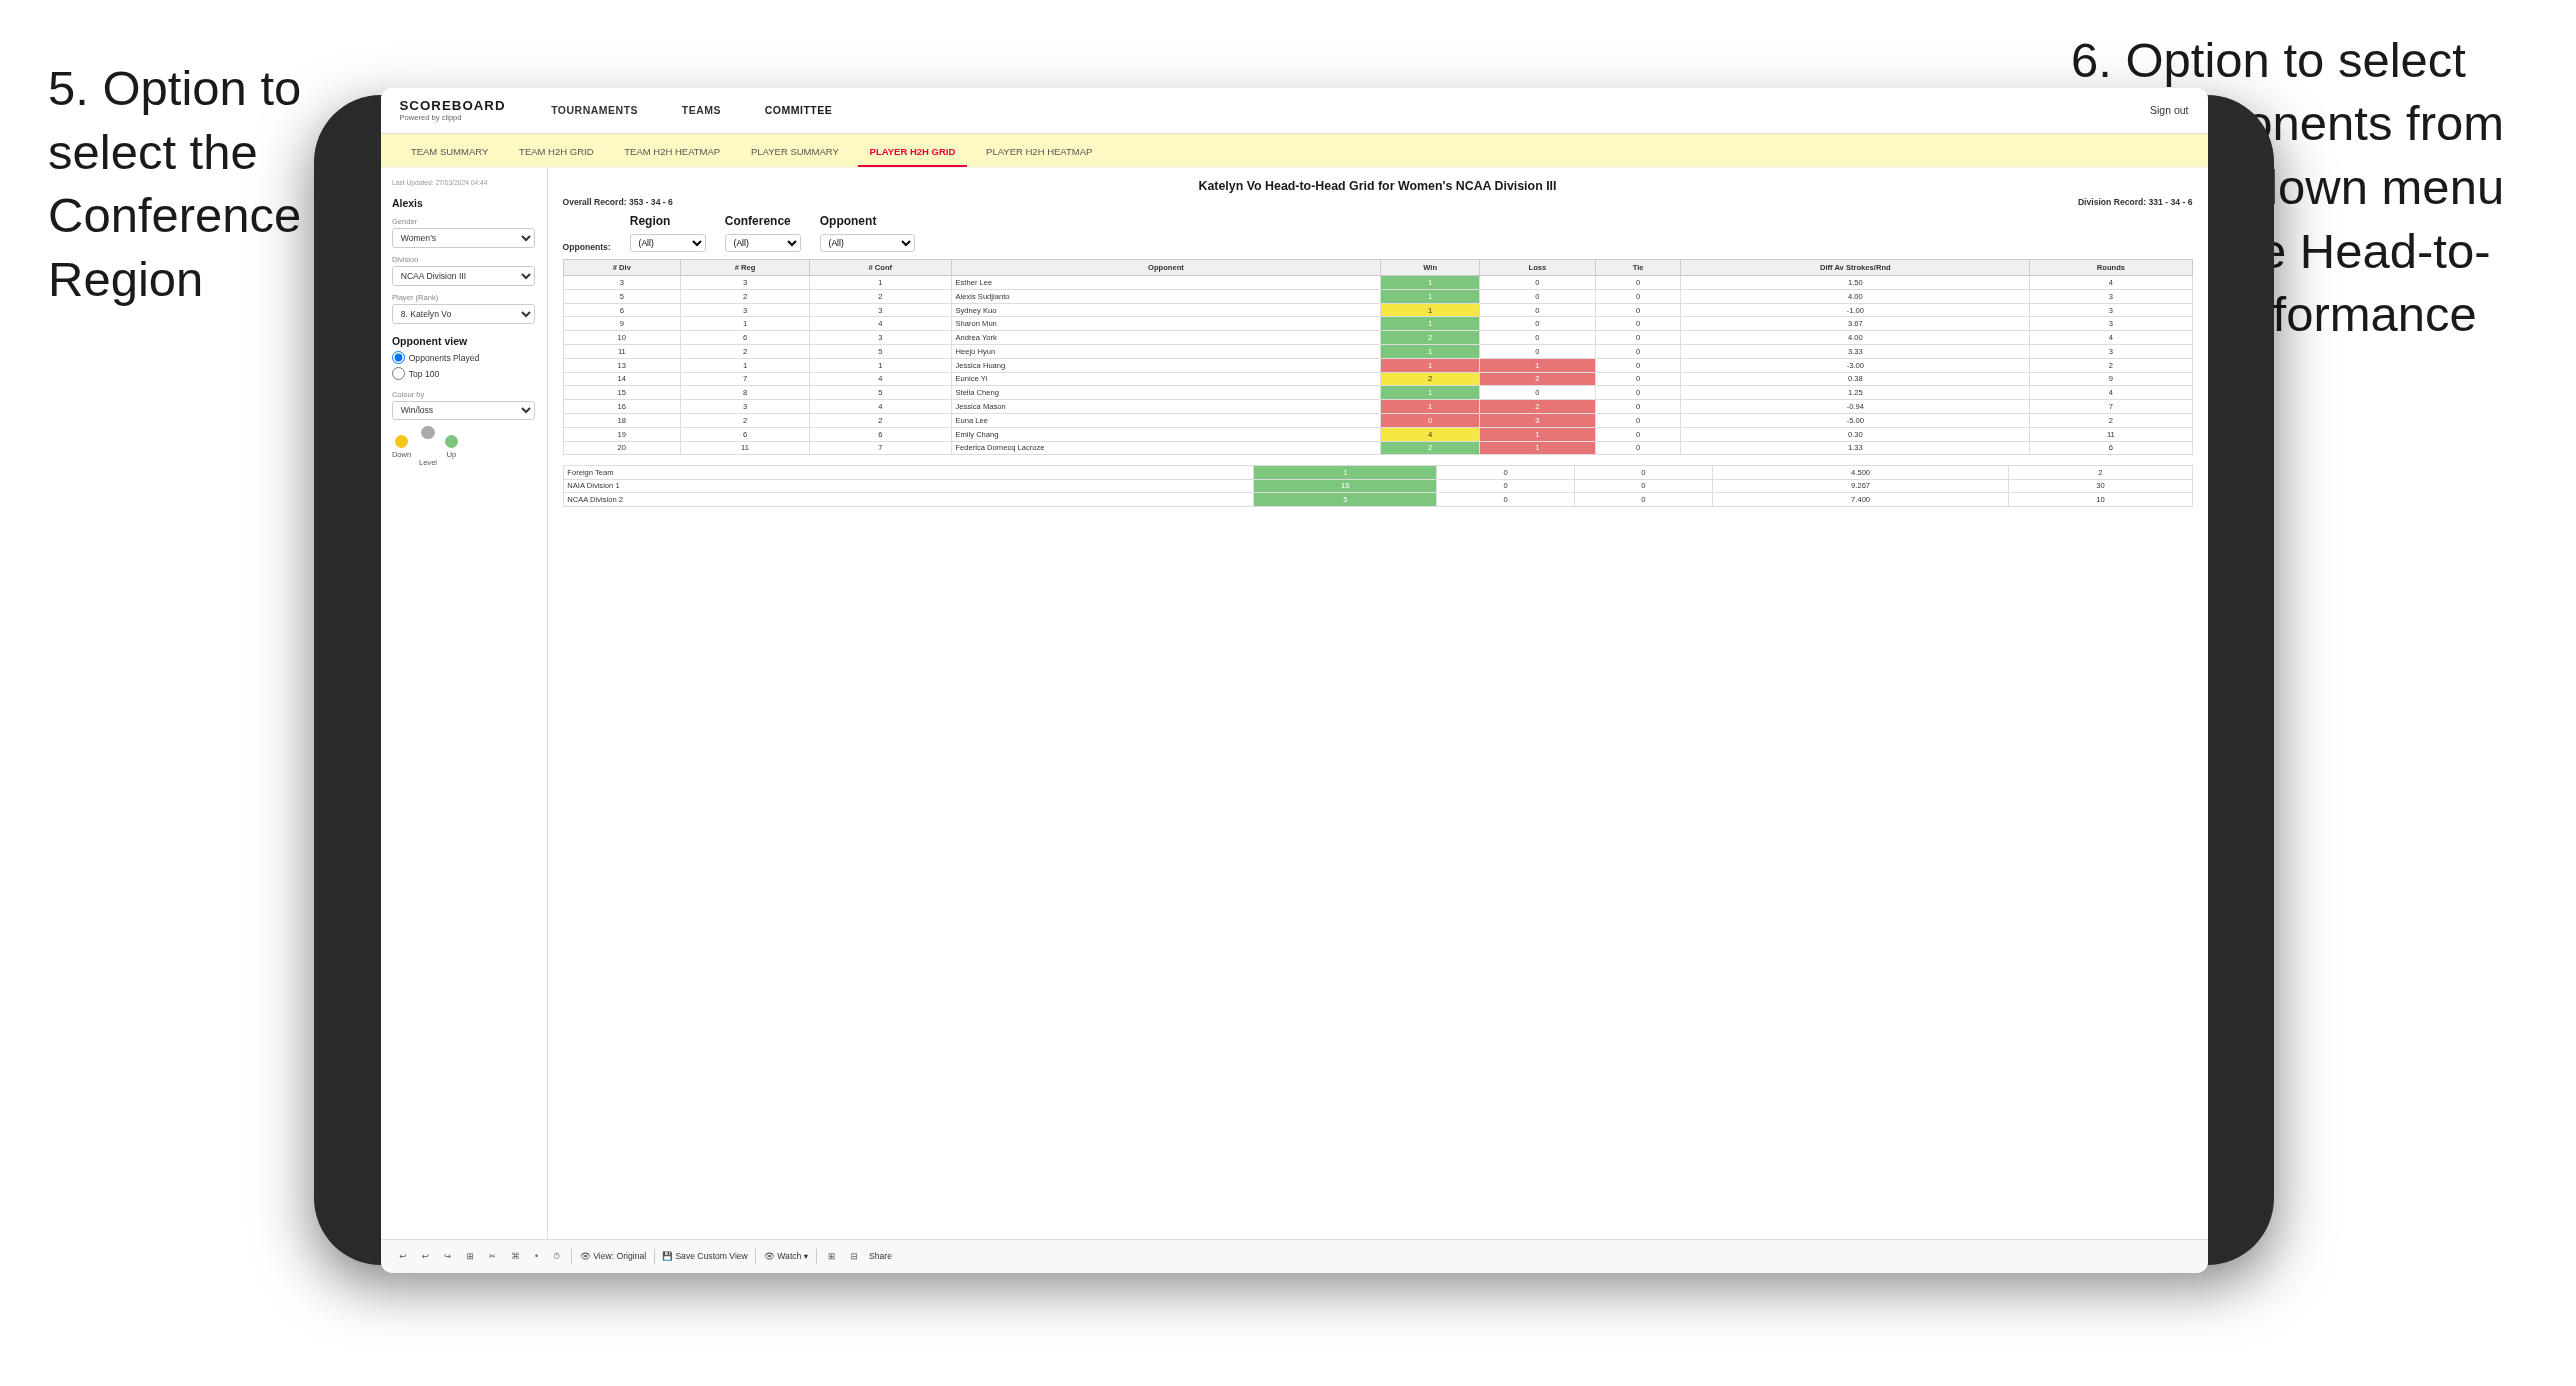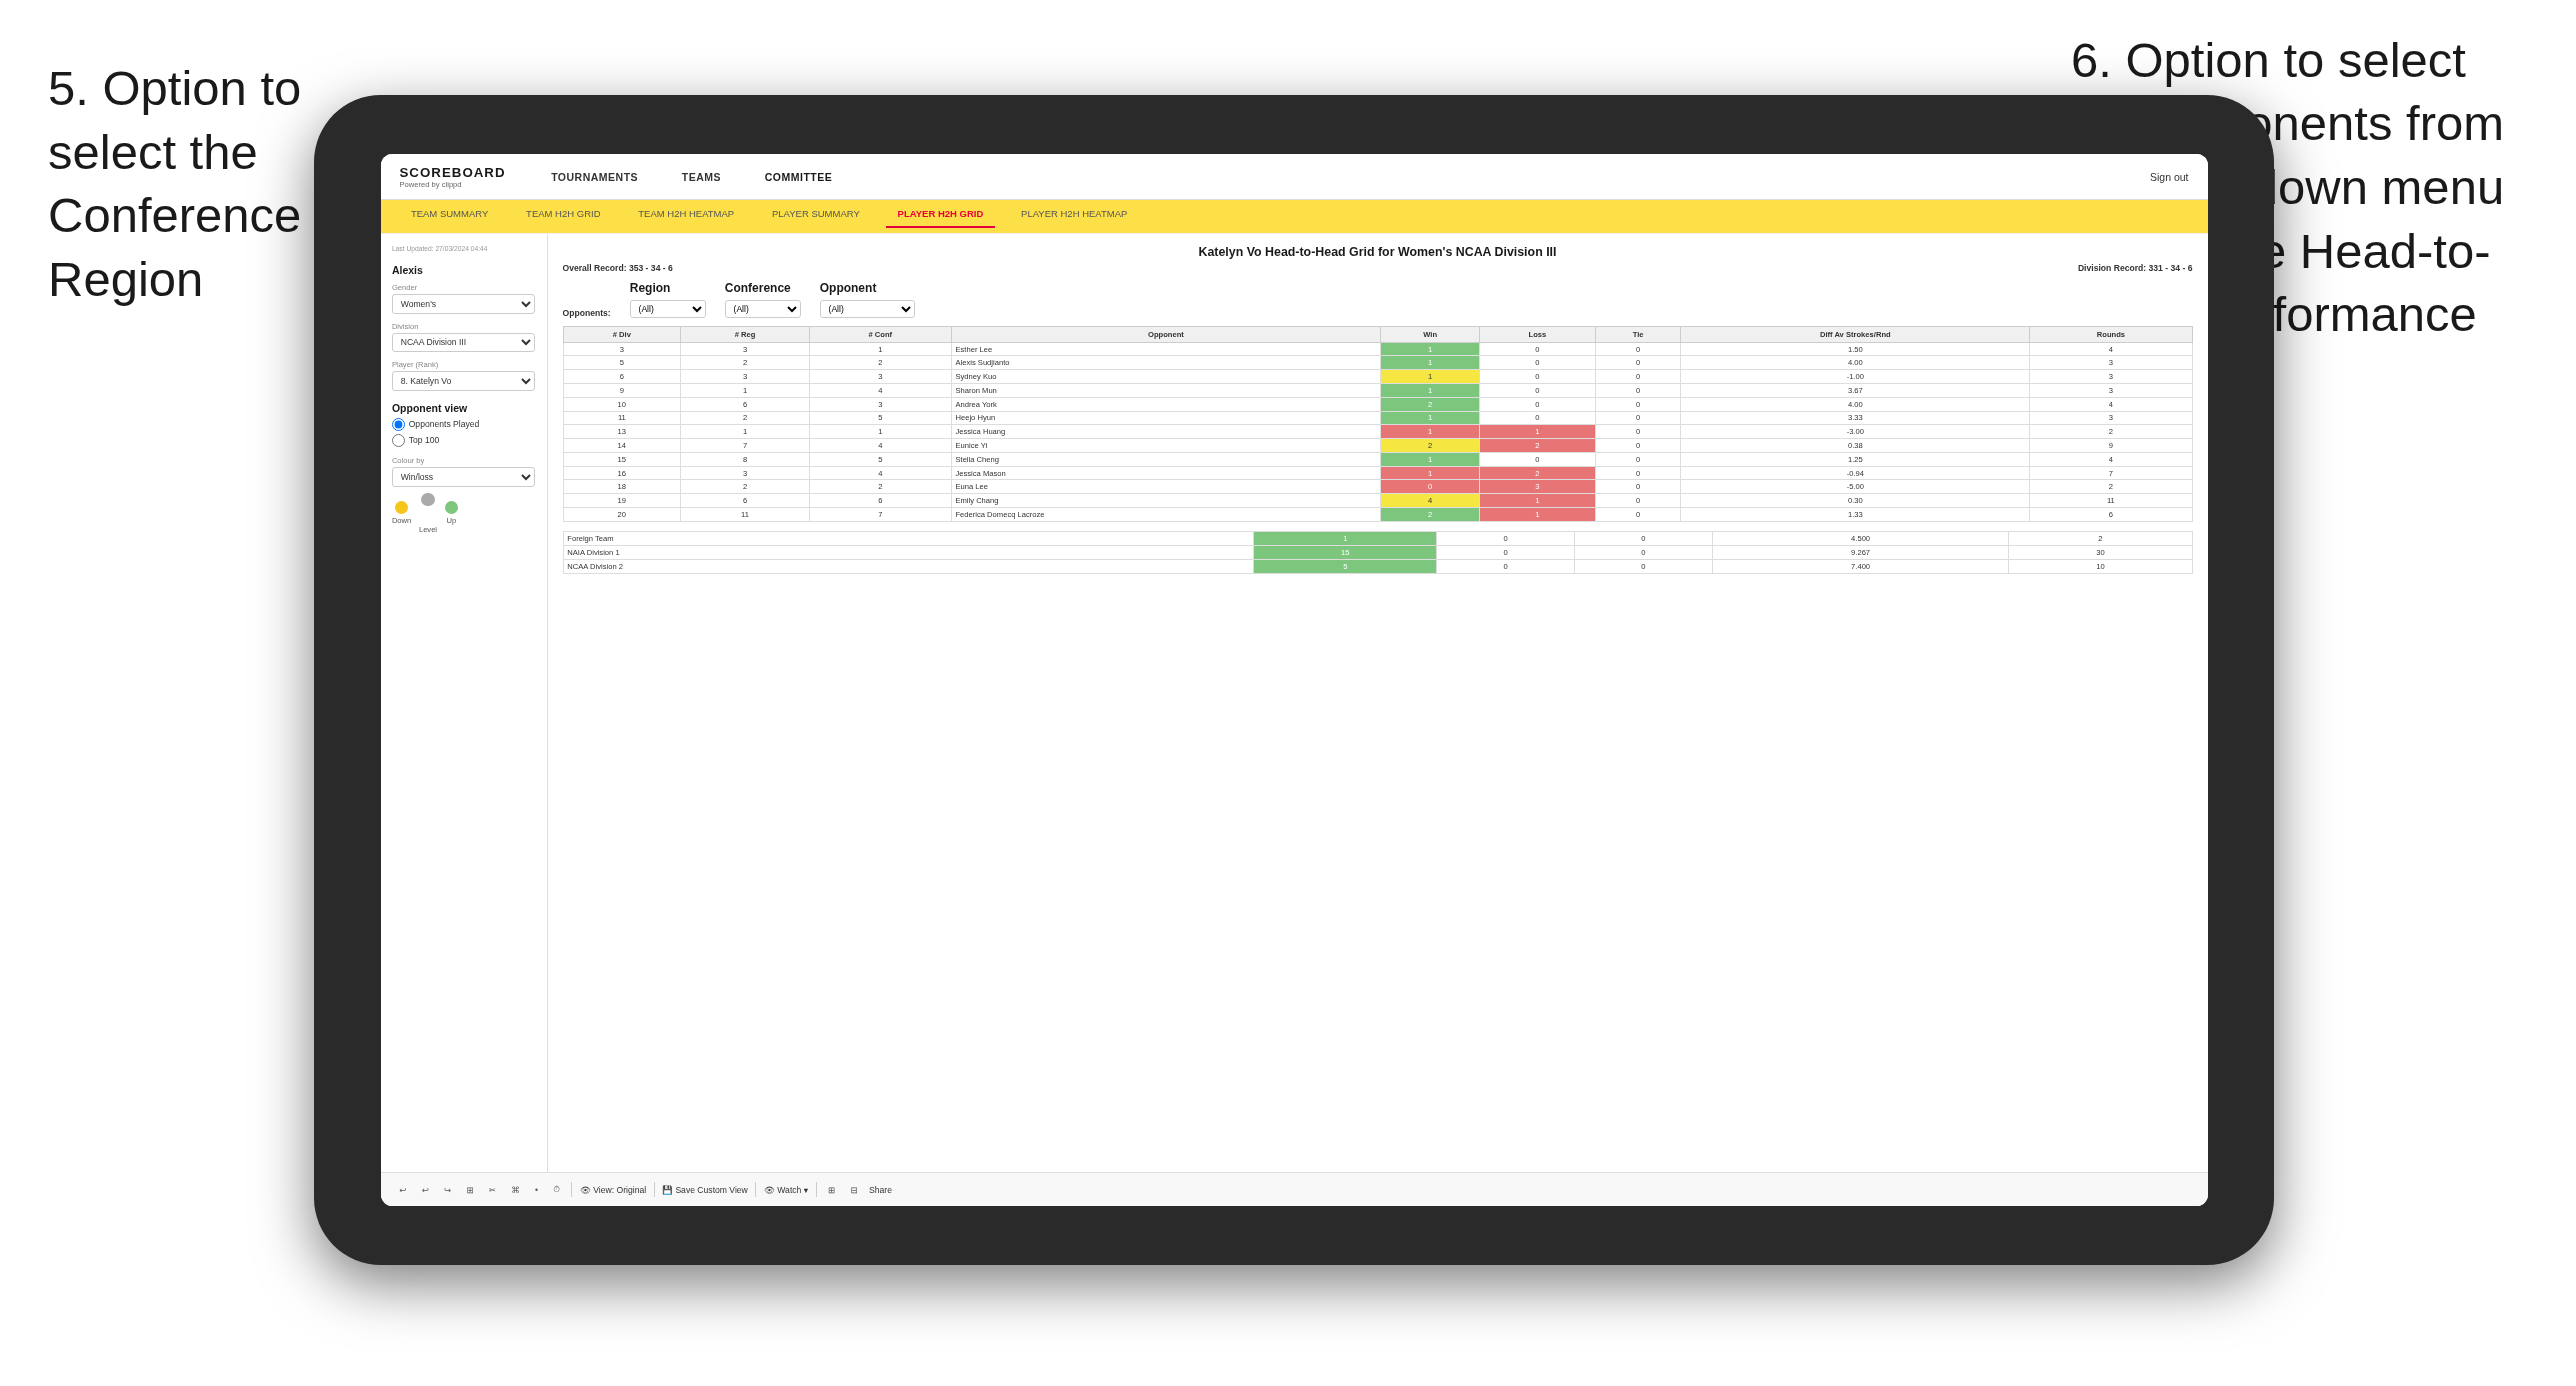--- a/index.html
+++ b/index.html
@@ -47,21 +47,21 @@
       background: #2a2a2a;
       border-radius: 67px;
       display: flex;
       align-items: center;
       justify-content: center;
       box-shadow: 0 19px 57px rgba(0,0,0,0.5);
     }
 
     .tablet-screen {
       width: 1827px;
-      height: 1052px;
+      height: 1185px;
       background: #f0f0f0;
       border-radius: 11.4px;
       overflow: hidden;
       display: flex;
       flex-direction: column;
     }
 
     
     .nav-bar {
       background: #ffffff;
@@ -106,27 +106,27 @@
 
     .nav-spacer { flex: 1; }
 
     .nav-sign-out {
       font-size: 10.5px;
       color: #333;
     }
 
     
     .sub-nav {
-      background: #fde047;
+      background: #fef9c3;
       border-bottom: 1.9px solid #eee;
       padding: 0 19px;
       display: flex;
-      gap: 15px;
+      gap: 8px;
       height: 34px;
-      align-items: flex-start;
+      align-items: flex-end;
     }
 
     .sub-nav-item {
       font-size: 9.5px;
       color: #555;
       padding: 7.6px 11.4px;
       cursor: pointer;
       border-bottom: 2.9px solid transparent;
       font-weight: 500;
     }

